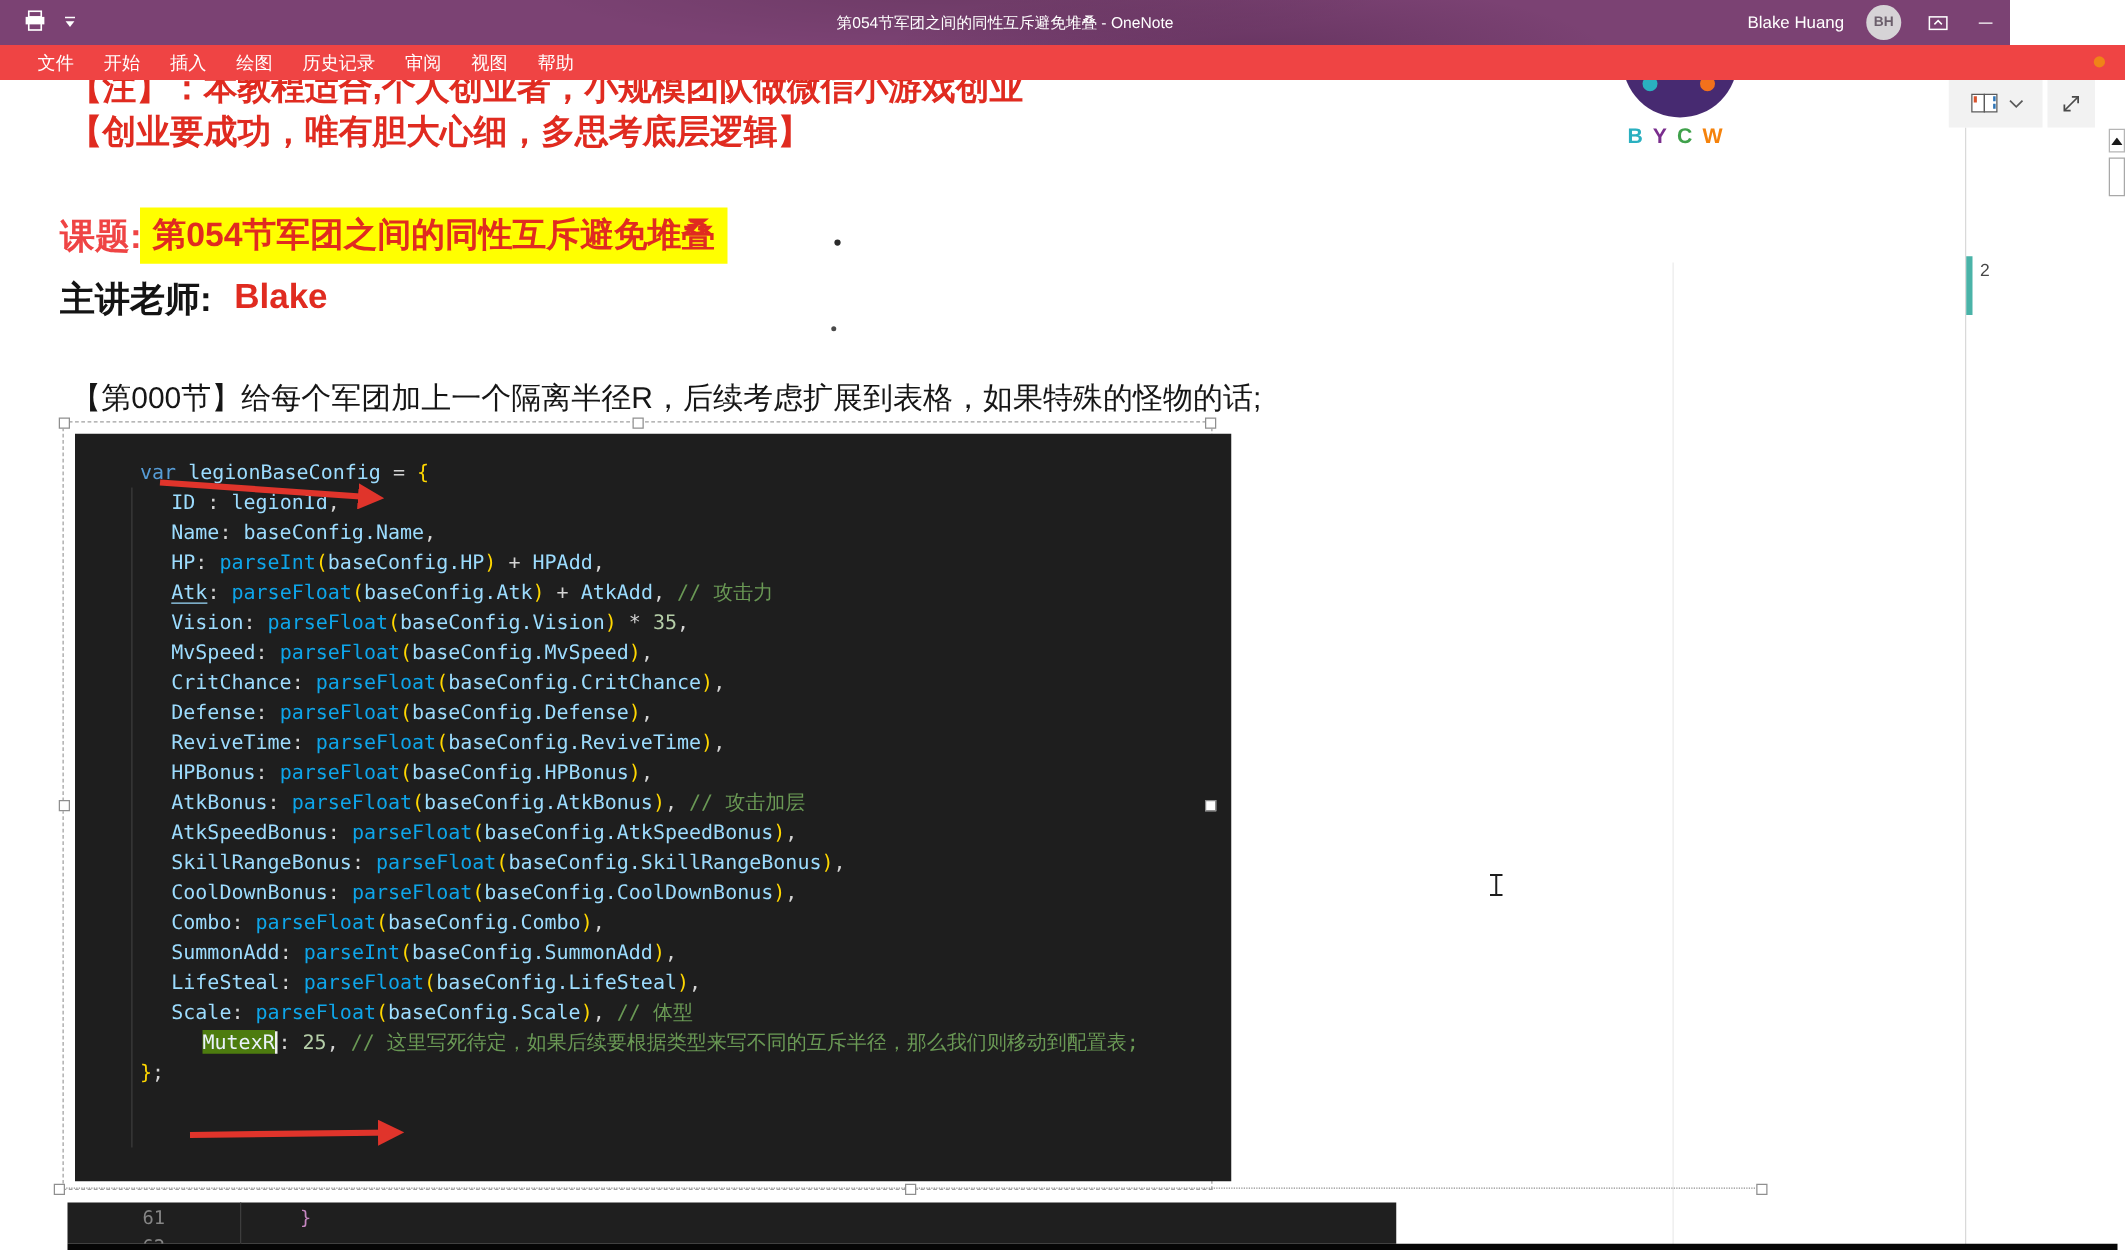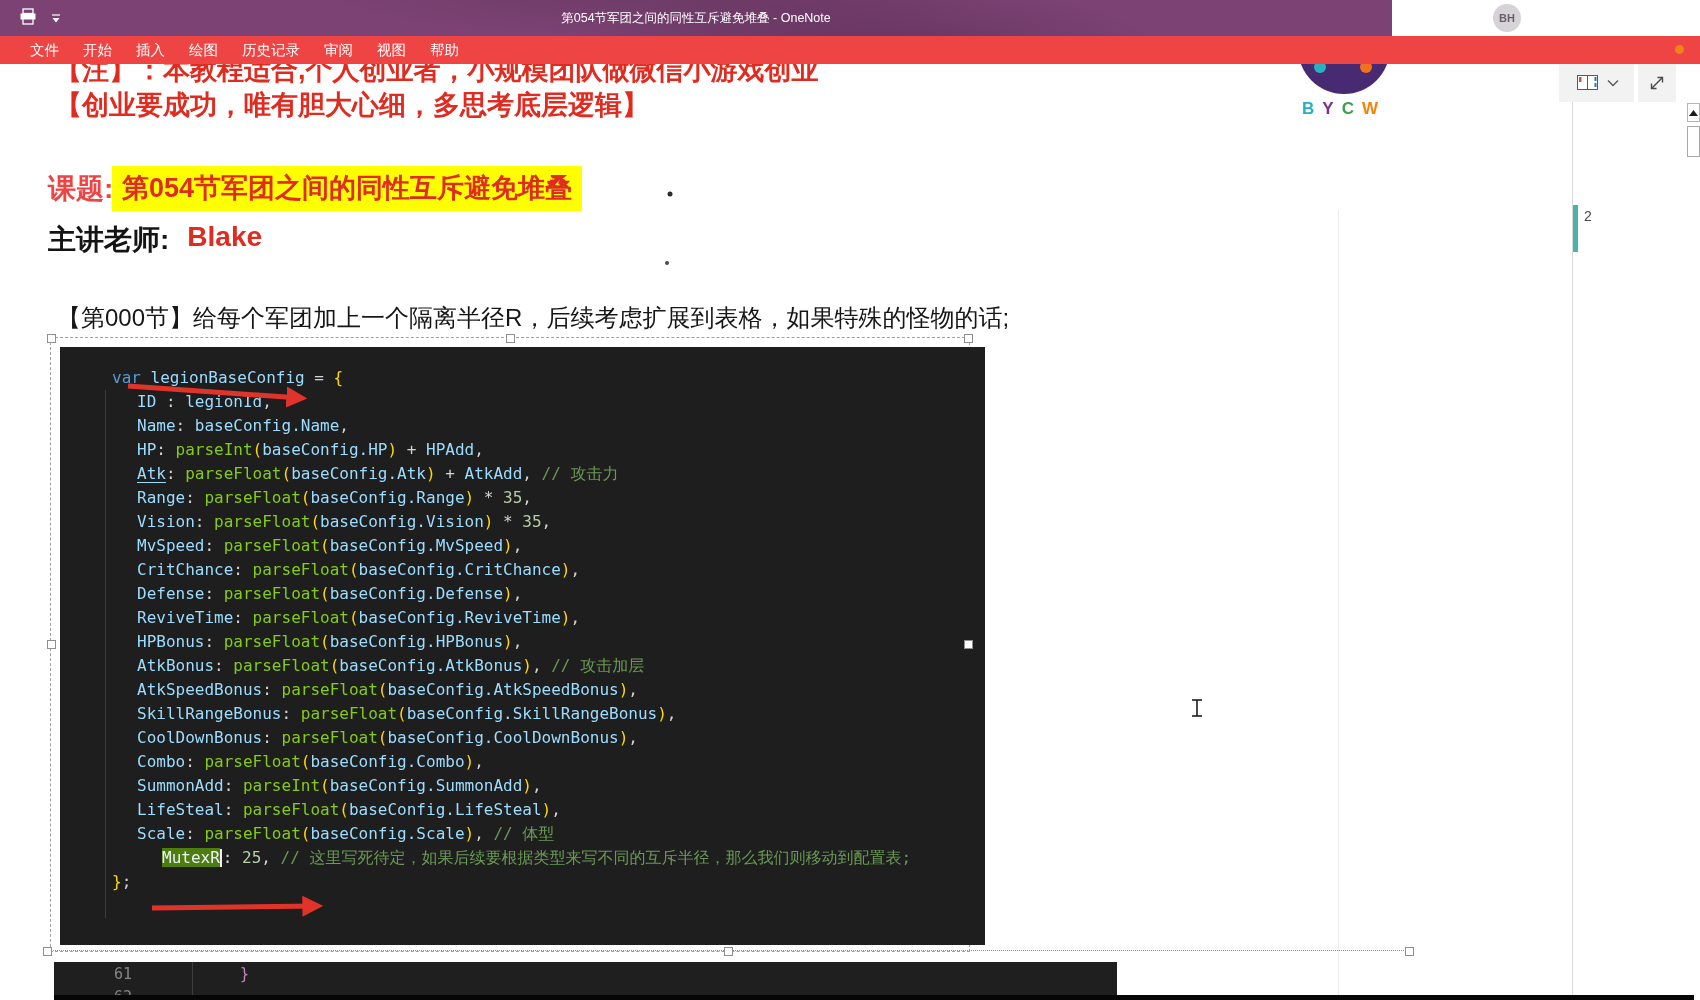--- a/index.html
+++ b/index.html
@@ -1,21 +1,21 @@
 <!DOCTYPE html>
 <html><head>
 <meta charset="utf-8">
 <style>
   html,body{margin:0;padding:0;background:#fff;}
   #screen{position:relative;width:1700px;height:1000px;overflow:hidden;background:#fff;
           font-family:"Liberation Sans","DejaVu Sans",sans-serif;}
   .abs{position:absolute;}
 
   
-  #titlebar{left:0;top:0;width:1392px;height:36px;z-index:20;
+  #titlebar{left:0;top:0;width:1608px;height:36px;z-index:20;
     background:radial-gradient(ellipse 420px 90px at 62% 130%, rgba(40,10,40,.25), transparent 70%),
                radial-gradient(ellipse 500px 70px at 48% -30%, rgba(0,0,0,.12), transparent 70%),
                #7b4273;
     color:#fff;display:flex;align-items:center;}
   #menubar{left:0;top:36px;width:1700px;height:28px;z-index:20;background:#ef4444;color:#fff;}
   #menu-items{position:absolute;left:30px;top:0;height:28px;display:flex;gap:24px;align-items:center;font-size:14.5px;}
   .menu-item{cursor:default;white-space:nowrap;}
   #window-title{position:absolute;left:0;right:0;top:0;height:36px;line-height:36px;text-align:center;font-size:12.5px;color:#fff;}
   #user-name{position:absolute;left:1398px;top:0;height:36px;line-height:36px;font-size:13.5px;color:#fff;}
   #avatar{position:absolute;left:1493px;top:4px;width:28px;height:28px;border-radius:50%;background:#d6d3d6;
@@ -44,21 +44,21 @@
   
   #sel-rect{left:50px;top:337px;width:918px;height:613px;border:1px dashed #a0a0a0;z-index:3;}
   #code-block{left:60px;top:347px;width:904px;height:598px;background:#1e1e1e;z-index:4;padding-left:21px;}
   #indent-guide{left:45px;top:43px;width:1px;height:528px;background:#3c3c3c;position:absolute;}
   #code-lines{position:absolute;left:52px;top:19px;font-family:"DejaVu Sans Mono","Liberation Mono",monospace;
       font-size:16px;color:#d4d4d4;}
   .cl{height:24px;line-height:24px;white-space:pre;}
   .cl.ind{padding-left:25px;}
   .tk-kw{color:#569cd6;} .tk-id{color:#9cdcfe;}
   .tk-idu{color:#9cdcfe;text-decoration:underline;text-underline-offset:3px;margin-top:41px;}
-  .tk-fn{color:#84cc16;} .tk-p{color:#d4d4d4;} .tk-par{color:#ffd700;}
+  .tk-fn{color:#0ea5e9;} .tk-p{color:#d4d4d4;} .tk-par{color:#ffd700;}
   .tk-num{color:#b5cea8;} .tk-com{color:#6a9955;} .tk-br{color:#ffd700;}
   .tk-sel{color:#eaf2fb;background:#4d7c0f;margin-left:25px;}
   .tk-caret{display:inline-block;width:2px;height:18px;background:#efefef;vertical-align:text-bottom;margin:0 1px 0 0;}
   .hd{position:absolute;width:7px;height:7px;background:#fff;border:1px solid #8f8f8f;z-index:6;}
   #bottom-dotted{left:46px;top:950px;width:1362px;height:0;border-top:1px dotted #8f8f8f;z-index:3;}
 
   
   #code-block2{left:54px;top:962px;width:1063px;height:33px;background:#1f1f1f;z-index:4;
       font-family:"DejaVu Sans Mono","Liberation Mono",monospace;font-size:15px;}
   #gutter-divider{position:absolute;left:138px;top:0;width:1px;height:33px;background:#3d3d3d;}
@@ -125,21 +125,20 @@
   <span class="hd" style="left:1405px;top:947px;"></span>
 
   <div class="abs" id="code-block">
     <div id="indent-guide"></div>
     <div id="code-lines">
         <div class="cl"><span class="tk-kw">var</span><span class="tk-p"> </span><span class="tk-id">legionBaseConfig</span><span class="tk-p"> = </span><span class="tk-br">{</span></div>
         <div class="cl ind"><span class="tk-id">ID</span><span class="tk-p"> : </span><span class="tk-id">legionId</span><span class="tk-p">,</span></div>
         <div class="cl ind"><span class="tk-id">Name</span><span class="tk-p">: </span><span class="tk-id">baseConfig.Name</span><span class="tk-p">,</span></div>
         <div class="cl ind"><span class="tk-id">HP</span><span class="tk-p">: </span><span class="tk-fn">parseInt</span><span class="tk-par">(</span><span class="tk-id">baseConfig.HP</span><span class="tk-par">)</span><span class="tk-p"> + </span><span class="tk-id">HPAdd</span><span class="tk-p">,</span></div>
         <div class="cl ind"><span class="tk-idu">Atk</span><span class="tk-p">: </span><span class="tk-fn">parseFloat</span><span class="tk-par">(</span><span class="tk-id">baseConfig.Atk</span><span class="tk-par">)</span><span class="tk-p"> + </span><span class="tk-id">AtkAdd</span><span class="tk-p">, </span><span class="tk-com">// 攻击力</span></div>
-        <div class="cl ind"><span class="tk-id">Range</span><span class="tk-p">: </span><span class="tk-fn">parseFloat</span><span class="tk-par">(</span><span class="tk-id">baseConfig.Range</span><span class="tk-par">)</span><span class="tk-p"> * </span><span class="tk-num">35</span><span class="tk-p">,</span></div>
         <div class="cl ind"><span class="tk-id">Vision</span><span class="tk-p">: </span><span class="tk-fn">parseFloat</span><span class="tk-par">(</span><span class="tk-id">baseConfig.Vision</span><span class="tk-par">)</span><span class="tk-p"> * </span><span class="tk-num">35</span><span class="tk-p">,</span></div>
         <div class="cl ind"><span class="tk-id">MvSpeed</span><span class="tk-p">: </span><span class="tk-fn">parseFloat</span><span class="tk-par">(</span><span class="tk-id">baseConfig.MvSpeed</span><span class="tk-par">)</span><span class="tk-p">,</span></div>
         <div class="cl ind"><span class="tk-id">CritChance</span><span class="tk-p">: </span><span class="tk-fn">parseFloat</span><span class="tk-par">(</span><span class="tk-id">baseConfig.CritChance</span><span class="tk-par">)</span><span class="tk-p">,</span></div>
         <div class="cl ind"><span class="tk-id">Defense</span><span class="tk-p">: </span><span class="tk-fn">parseFloat</span><span class="tk-par">(</span><span class="tk-id">baseConfig.Defense</span><span class="tk-par">)</span><span class="tk-p">,</span></div>
         <div class="cl ind"><span class="tk-id">ReviveTime</span><span class="tk-p">: </span><span class="tk-fn">parseFloat</span><span class="tk-par">(</span><span class="tk-id">baseConfig.ReviveTime</span><span class="tk-par">)</span><span class="tk-p">,</span></div>
         <div class="cl ind"><span class="tk-id">HPBonus</span><span class="tk-p">: </span><span class="tk-fn">parseFloat</span><span class="tk-par">(</span><span class="tk-id">baseConfig.HPBonus</span><span class="tk-par">)</span><span class="tk-p">,</span></div>
         <div class="cl ind"><span class="tk-id">AtkBonus</span><span class="tk-p">: </span><span class="tk-fn">parseFloat</span><span class="tk-par">(</span><span class="tk-id">baseConfig.AtkBonus</span><span class="tk-par">)</span><span class="tk-p">, </span><span class="tk-com">// 攻击加层</span></div>
         <div class="cl ind"><span class="tk-id">AtkSpeedBonus</span><span class="tk-p">: </span><span class="tk-fn">parseFloat</span><span class="tk-par">(</span><span class="tk-id">baseConfig.AtkSpeedBonus</span><span class="tk-par">)</span><span class="tk-p">,</span></div>
         <div class="cl ind"><span class="tk-id">SkillRangeBonus</span><span class="tk-p">: </span><span class="tk-fn">parseFloat</span><span class="tk-par">(</span><span class="tk-id">baseConfig.SkillRangeBonus</span><span class="tk-par">)</span><span class="tk-p">,</span></div>
         <div class="cl ind"><span class="tk-id">CoolDownBonus</span><span class="tk-p">: </span><span class="tk-fn">parseFloat</span><span class="tk-par">(</span><span class="tk-id">baseConfig.CoolDownBonus</span><span class="tk-par">)</span><span class="tk-p">,</span></div>

